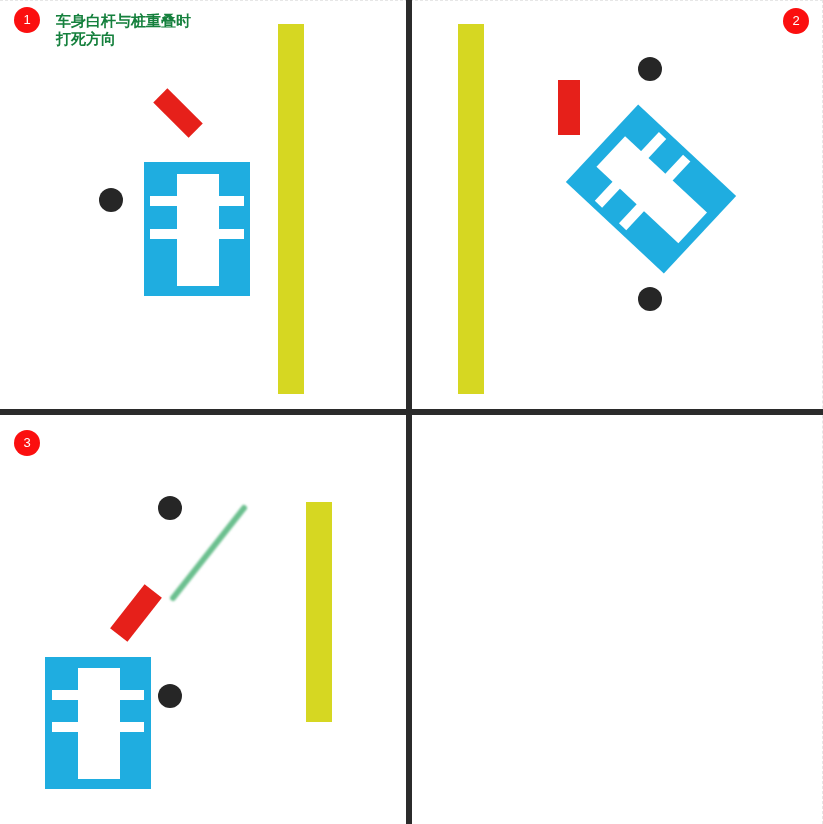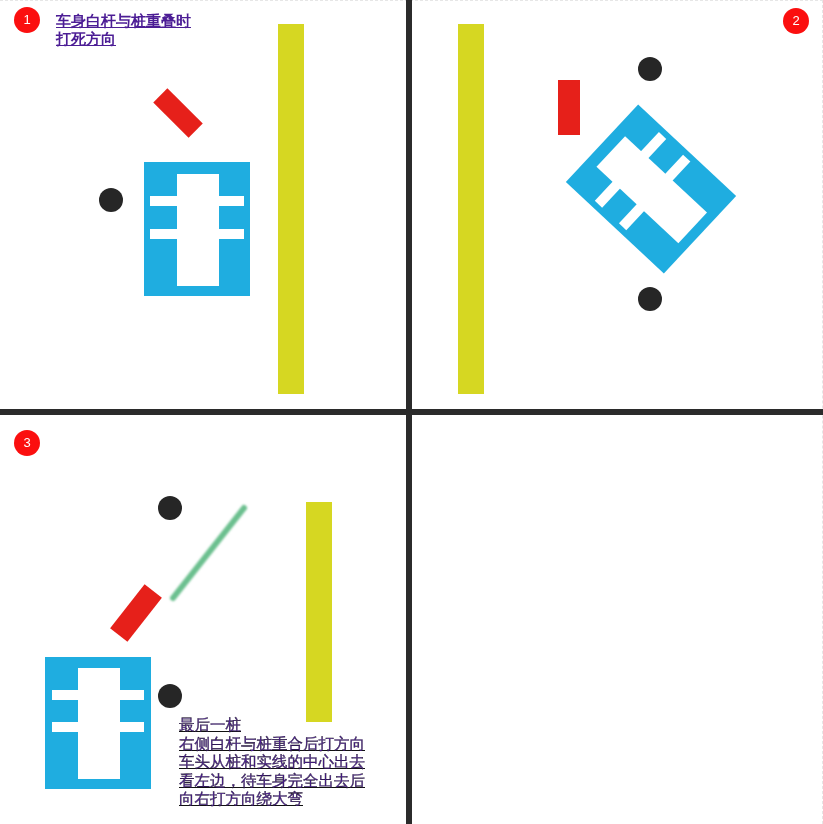--- a/index.html
+++ b/index.html
@@ -3,21 +3,21 @@
 <meta charset="utf-8">
 <style>
   html, body { margin: 0; padding: 0; }
   body { width: 823px; height: 824px; background: #ffffff; position: relative; overflow: hidden; font-family: "DejaVu Serif", "Liberation Serif", serif; }
   .canvas { position: absolute; left: 0; top: 0; width: 823px; height: 824px; }
   .top-dash { position: absolute; left: 0; top: 0; width: 823px; height: 1px; border-top: 1px dashed #e6e6e6; }
   .right-dash { position: absolute; right: 0; top: 0; width: 1px; height: 824px; border-right: 1px dashed #e6e6e6; }
   .divider-v { position: absolute; left: 406px; top: 0; width: 6px; height: 824px; background: #2b2b2b; filter: blur(0.6px); }
   .divider-h { position: absolute; left: 0; top: 409px; width: 823px; height: 6px; background: #2b2b2b; filter: blur(0.6px); }
   .badge { position: absolute; width: 26px; height: 26px; border-radius: 50%; background: #fb0f0f; color: #fff; font-family: "Liberation Sans", sans-serif; font-size: 13px; line-height: 26px; text-align: center; }
-  .note { position: absolute; font-weight: bold; font-size: 15px; line-height: 18px; color: #4c1d95; white-space: pre; text-decoration: underline; }
+  .note { position: absolute; font-weight: bold; font-size: 15px; line-height: 18px; color: #15803d; white-space: pre; }
   svg { position: absolute; left: 0; top: 0; }
 </style>
 </head>
 <body>
 
 <div class="canvas">
   <div class="top-dash"></div>
   <div class="right-dash"></div>
 
   <svg width="823" height="824" viewBox="0 0 823 824">
@@ -71,18 +71,13 @@
 
   <div class="divider-v"></div>
   <div class="divider-h"></div>
 
   <div class="badge" style="left:14px; top:7px;">1</div>
   <div class="badge" style="left:783px; top:8px;">2</div>
   <div class="badge" style="left:14px; top:430px;">3</div>
 
   <div class="note" style="left:56px; top:12px;">车身白杆与桩重叠时
 打死方向</div>
-  <div class="note" style="left:179px; top:716px; font-weight:normal; font-size:15.5px; line-height:18.5px; -webkit-text-stroke:0.3px #111;">最后一桩
-右侧白杆与桩重合后打方向
-车头从桩和实线的中心出去
-看左边，待车身完全出去后
-向右打方向绕大弯</div>
 </div>
 
 </body></html>

